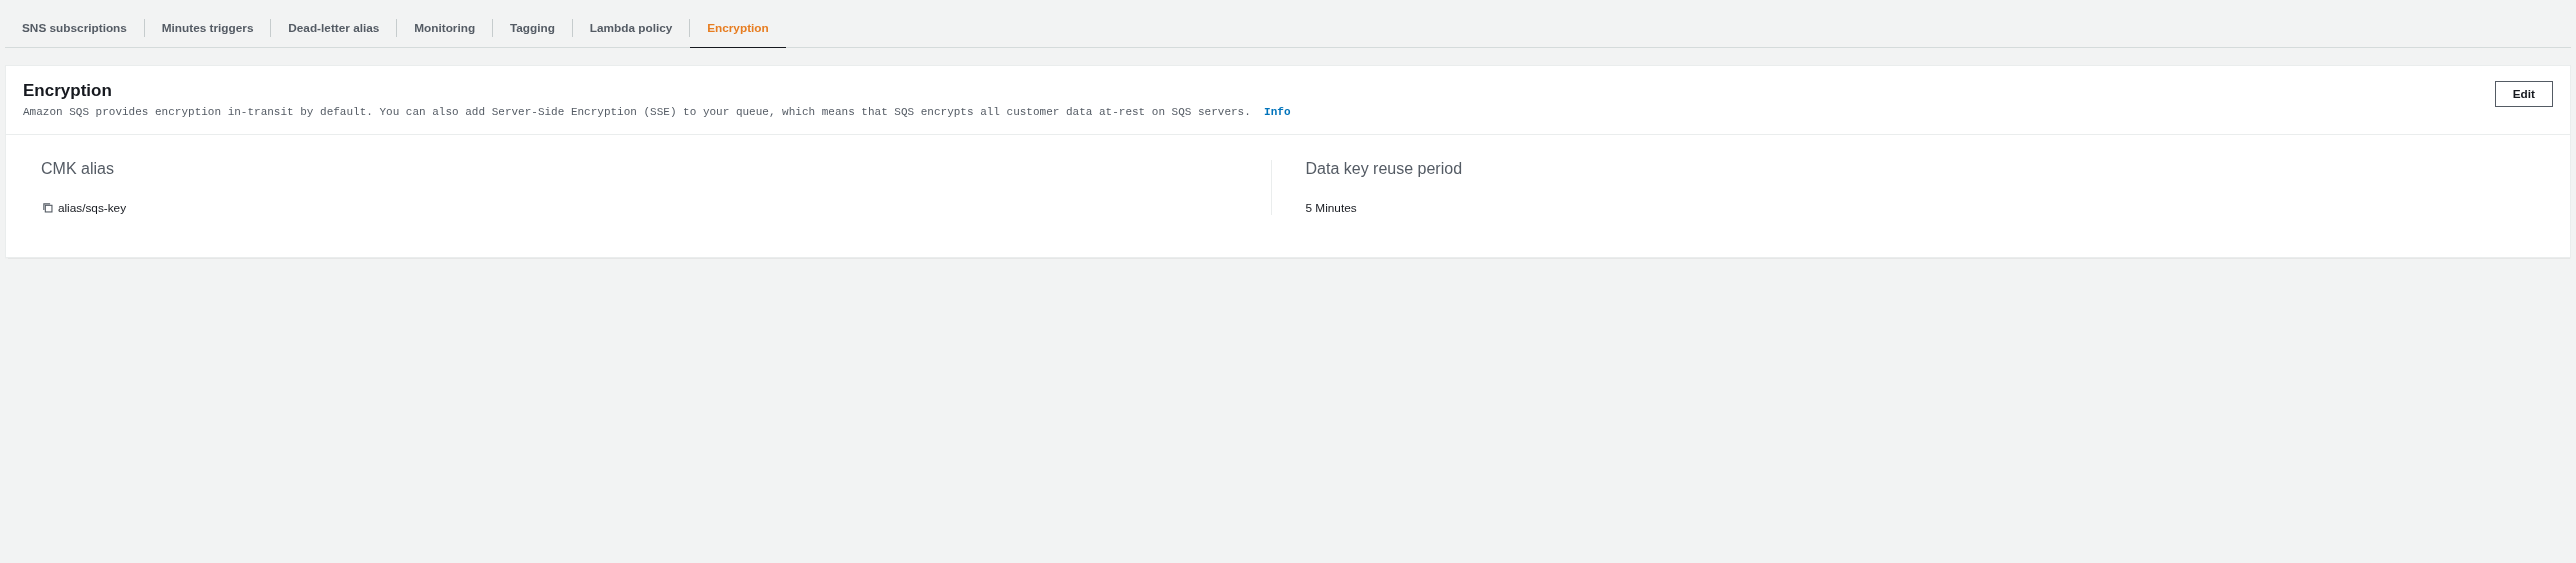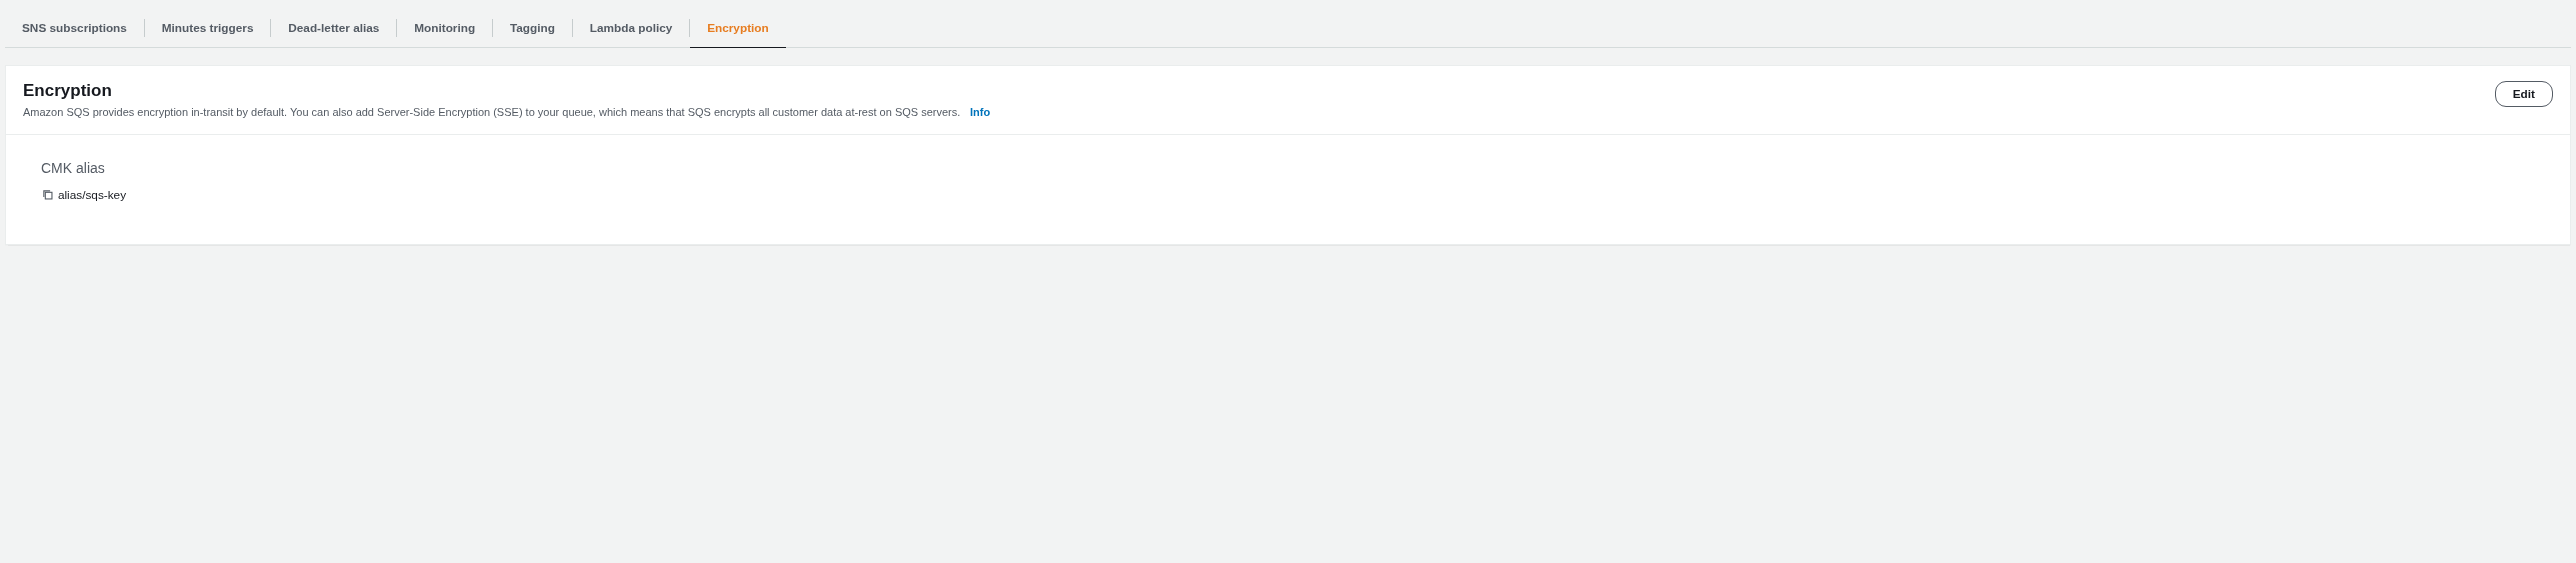--- a/index.html
+++ b/index.html
@@ -69,57 +69,58 @@
     .panel-title {
       font-size: 17px;
       font-weight: 700;
       color: #16191f;
       margin-bottom: 3.4px;
     }
     .panel-desc {
       font-size: 11px;
       color: #545b64;
       line-height: 1.4;
+      font-family: Liberation Mono, monospace;
     }
     .info-link {
       color: #0073bb;
       font-weight: 700;
       margin-left: 6.7px;
       cursor: pointer;
     }
     .edit-btn {
       border: 0.8px solid #545b64;
       background: #fff;
       color: #16191f;
       font-weight: 700;
       font-size: 11.8px;
       padding: 5px 17px;
       cursor: pointer;
-      border-radius: 11px;
+      border-radius: 0;
       margin-left: 13.5px;
       flex-shrink: 0;
     }
 
     .panel-body {
       display: flex;
       padding: 25px 35px 42px;
       gap: 0;
     }
     .kv {
       flex: 1;
       position: relative;
     }
     .kv + .kv {
       border-left: 0.8px solid #eaeded;
       padding-left: 34px;
     }
     .kv-label {
-      font-size: 14px;
+      font-size: 16px;
       color: #545b64;
-      margin-bottom: 12px;
+      margin-bottom: 23px;
     }
     .kv-value {
       font-size: 11.8px;
       color: #16191f;
       display: flex;
       align-items: center;
       gap: 3.4px;
     }
     .copy-icon {
       display: inline-flex;
@@ -171,16 +172,20 @@
           <span class="copy-icon">
             <svg viewBox="0 0 16 16" fill="none" stroke="currentColor" stroke-width="1.5">
               <rect x="4.5" y="4.5" width="9" height="9"></rect>
               <path d="M2.5 11 V2.5 H11"></path>
             </svg>
           </span>
           <span>alias/sqs-key</span>
         </div>
       </div>
 
+      <div class="kv">
+        <div class="kv-label">Data key reuse period</div>
+        <div class="kv-value">5 Minutes</div>
+      </div>
     </div>
   </div>
 </div>
 
 
 </body></html>

